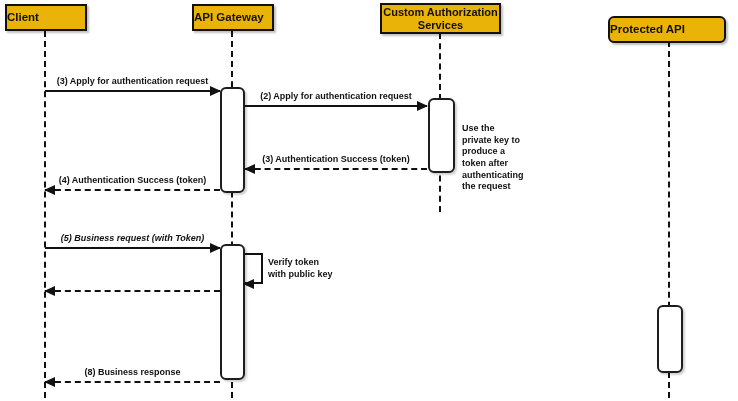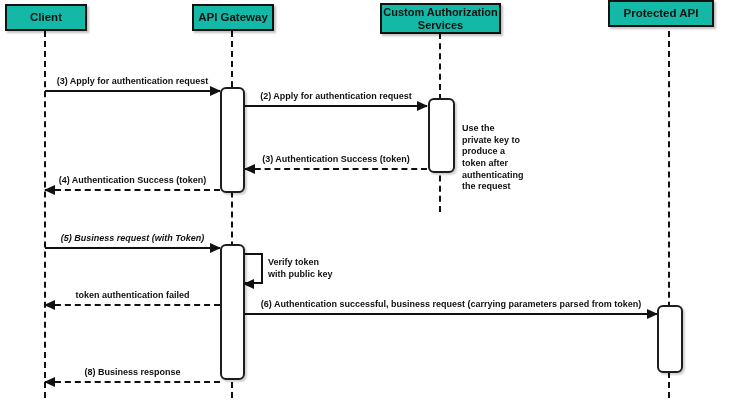--- a/index.html
+++ b/index.html
@@ -2,22 +2,22 @@
 <html><head>
 <meta charset="utf-8">
 <style>
   * { margin:0; padding:0; box-sizing:border-box; }
   html,body { background:#ffffff; }
   .canvas {
     position:relative; width:738px; height:401px; background:#ffffff;
     font-family:"Liberation Sans", sans-serif; color:#111; overflow:hidden;
   }
   .participant {
-    position:absolute; border:2px solid #111; background:#14b8a6;
-    display:flex; align-items:center; justify-content:center; text-align:center;
+    position:absolute; border:2px solid #111; background:#eab308;
+    display:flex; align-items:center; text-align:center;
     font-weight:bold; font-size:11.5px; line-height:1.15;
     box-shadow:2px 2px 2px rgba(0,0,0,0.25); z-index:3;
   }
   .lifeline { position:absolute; width:0; border-left:2px dashed #111; z-index:1; }
   .activation {
     position:absolute; background:#fff; border:2px solid #1d1d1d; border-radius:6px;
     box-shadow:2px 2px 2px rgba(0,0,0,0.18); z-index:4;
   }
   .msg { position:absolute; z-index:5; }
   .msg-label {
@@ -53,21 +53,21 @@
 
   <div class="participant" style="left:5px; top:4px; width:82px; height:27px;">
     <span>Client</span>
   </div>
   <div class="participant" style="left:192px; top:4px; width:82px; height:27px;">
     <span>API Gateway</span>
   </div>
   <div class="participant" style="left:380px; top:3px; width:121px; height:31px; font-size:11px;">
     <span>Custom Authorization Services</span>
   </div>
-  <div class="participant" style="left:608px; top:0; width:106px; height:27px;">
+  <div class="participant" style="left:608px; top:16px; width:118px; height:27px;border-radius:6px;">
     <span>Protected API</span>
   </div>
 
   <div class="activation" style="left:220px; top:87px; width:25px; height:106px;"></div>
   <div class="activation" style="left:428px; top:98px; width:27px; height:75px;"></div>
   <div class="activation" style="left:220px; top:244px; width:25px; height:136px;"></div>
   <div class="activation" style="left:657px; top:305px; width:26px; height:68px;"></div>
 
   <div class="msg" style="left:45px; top:76px; width:175px;">
     <div class="msg-label">(3) Apply for authentication request</div>
@@ -105,32 +105,25 @@
       <span class="arrowhead right"></span>
     </div>
   </div>
 
   <div class="self-loop">
     <span class="arrowhead left"></span>
   </div>
   <div class="floating-text self-text">Verify token with public key</div>
 
   <div class="msg" style="left:45px; top:290px; width:175px;">
-    <div class="msg-label">token authentication failed</div>
     <div class="msg-line dashed">
       <span class="arrowhead left"></span>
     </div>
   </div>
 
-  <div class="msg" style="left:245px; top:299px; width:412px;">
-    <div class="msg-label">(6) Authentication successful, business request (carrying parameters parsed from token)</div>
-    <div class="msg-line">
-      <span class="arrowhead right"></span>
-    </div>
-  </div>
 
 
   <div class="msg" style="left:45px; top:367px; width:175px;">
     <div class="msg-label">(8) Business response</div>
     <div class="msg-line dashed">
       <span class="arrowhead left"></span>
     </div>
   </div>
 
 </div>

